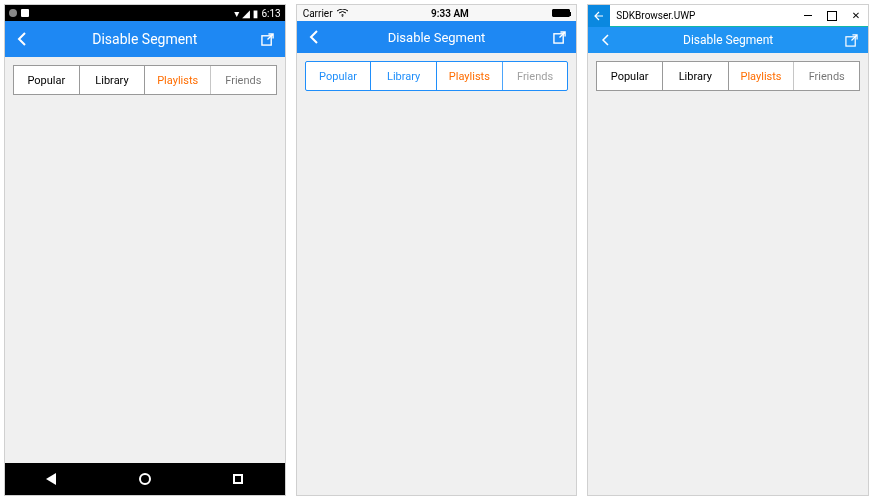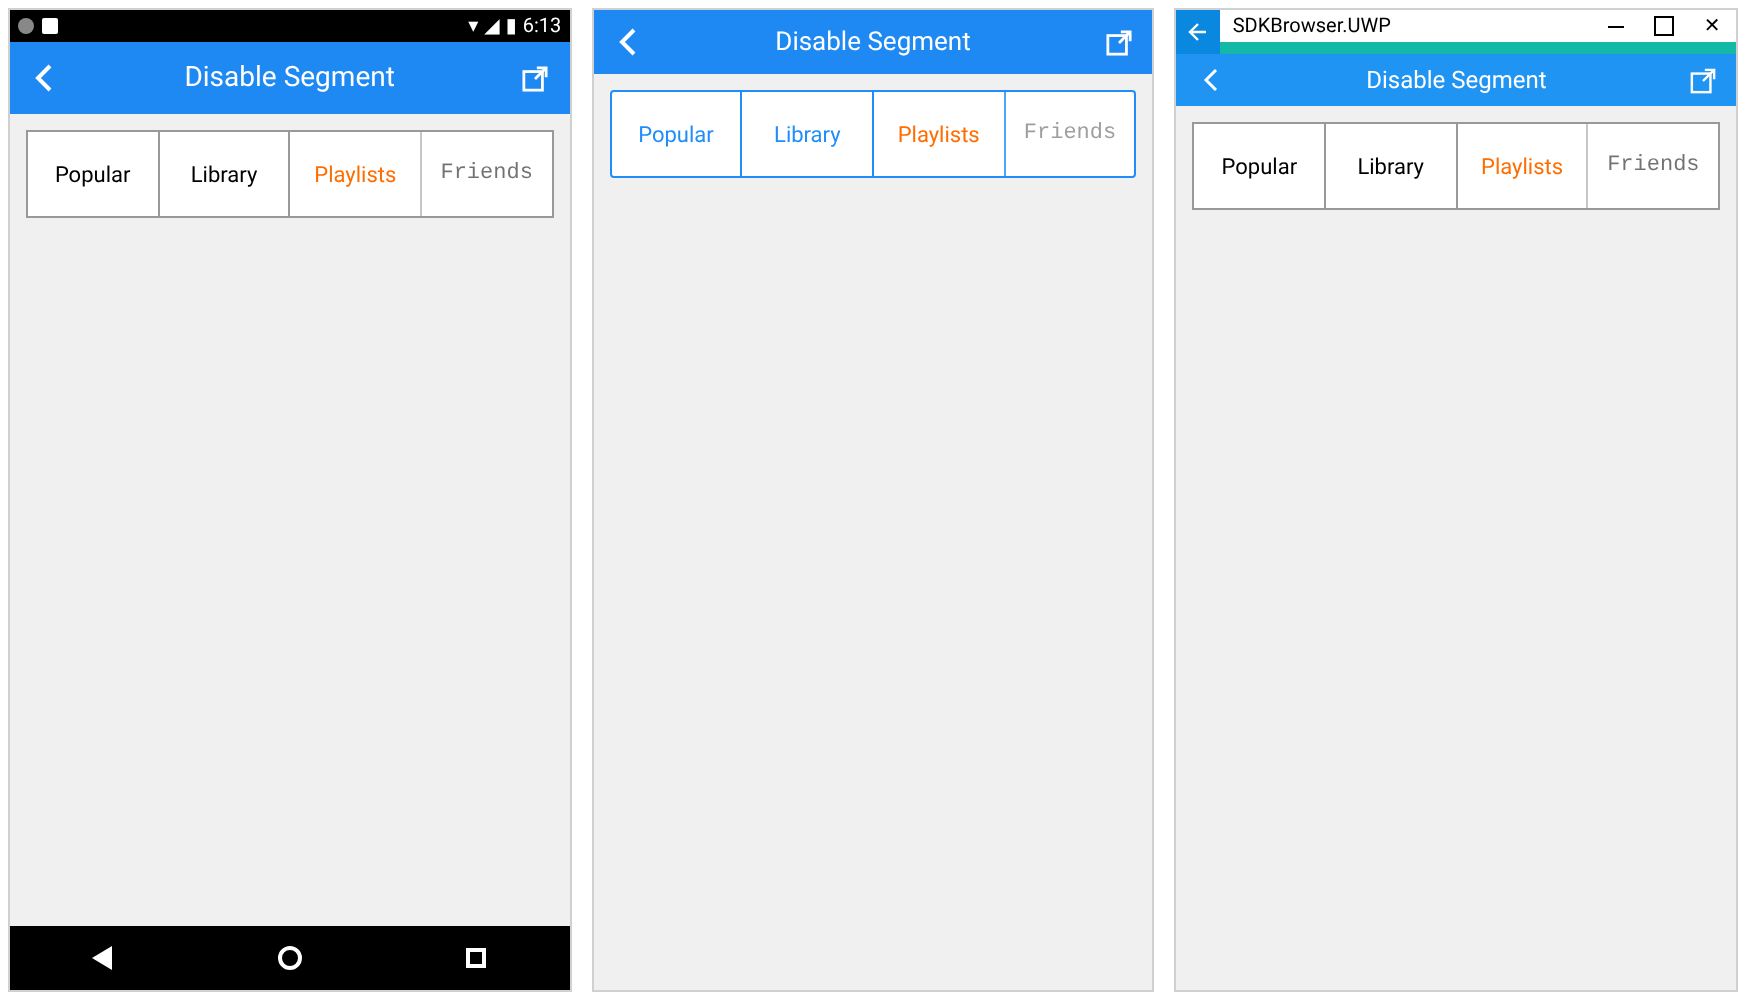--- a/index.html
+++ b/index.html
@@ -69,21 +69,21 @@
       width: 22px; height: 22px;
       background: #0a88e0;
       color: #fff;
       display: flex; align-items: center; justify-content: center;
       font-size: 11px;
     }
     .uwp .titlebar {
       flex: 1;
       height: 22px;
       background: #fff;
-      border-bottom: 6px solid #14b8a6;
+      border-bottom: 1px solid #14b8a6;
       display: flex;
       align-items: center;
       font-size: 10px;
       color: #000;
       padding-left: 6px;
     }
     .uwp .titlebar .spacer { flex: 1; }
     .uwp .titlebar .winbtn {
       width: 24px; height: 22px;
       display: flex; align-items: center; justify-content: center;
@@ -124,33 +124,33 @@
       padding: 8px;
     }
     .segmented {
       display: flex;
       background: #fff;
     }
     .android .segmented, .uwp .segmented { border: 1px solid #999; }
     .ios .segmented { border: 1px solid #1F8EFA; border-radius: 2px; }
     .seg {
       flex: 1;
-      height: 42px;
+      height: 28px;
       display: flex;
       align-items: center;
       justify-content: center;
       font-size: 11px;
       cursor: pointer;
     }
     .android .seg + .seg, .uwp .seg + .seg { border-left: 1px solid #999; }
     .ios .seg + .seg { border-left: 1px solid #1F8EFA; }
     .android .seg, .uwp .seg { color: #000; }
     .ios .seg { color: #1F8EFA; }
     .seg.selected { color: #ff6d00; justify-content: center; }
-    .seg.disabled { opacity: 0.55; cursor: default; font-family: Liberation Mono, monospace; }
+    .seg.disabled { opacity: 0.55; cursor: default; }
     .ios .seg.disabled { color: #888; opacity: 0.8; }
   </style>
 </head>
 <body>
 
 <div class="phone android">
   <div class="statusbar">
     <div class="left">
       <div class="dot"></div>
       <div class="filesicon"></div>
@@ -194,20 +194,37 @@
     </div>
   </div>
   <div class="navbar">
     <div class="tri"></div>
     <div class="circ"></div>
     <div class="sq"></div>
   </div>
 </div>
 
 <div class="phone ios">
+  <div class="statusbar">
+    <div class="carrier">
+      <span>Carrier</span>
+      <span>
+        <svg width="11" height="8" viewBox="0 0 11 8">
+            <path d="M0 2 Q5.5 -2 11 2 M2 4 Q5.5 1 9 4 M4.5 6 Q5.5 5 6.5 6" stroke="#000" stroke-width="1" fill="none"></path>
+            <circle cx="5.5" cy="7" r="0.8" fill="#000"></circle>
+          </svg>
+      </span>
+    </div>
+    <div class="spacer"></div>
+    <div class="time">9:33 AM</div>
+    <div class="spacer"></div>
+    <div class="battery">
+        <div class="fill"></div>
+      </div>
+  </div>
   <div class="appheader">
     <div class="abtnback">
       <svg viewBox="0 0 10 14">
           <path d="M8 1 L2 7 L8 13" stroke="#fff" stroke-width="2" fill="none"></path>
         </svg>
     </div>
     <div class="title">Disable Segment</div>
     <div class="abtnopen">
       <svg viewBox="0 0 14 14">
         <rect x="1" y="3" width="10" height="10" stroke="#fff" stroke-width="1.5" fill="none"></rect>

